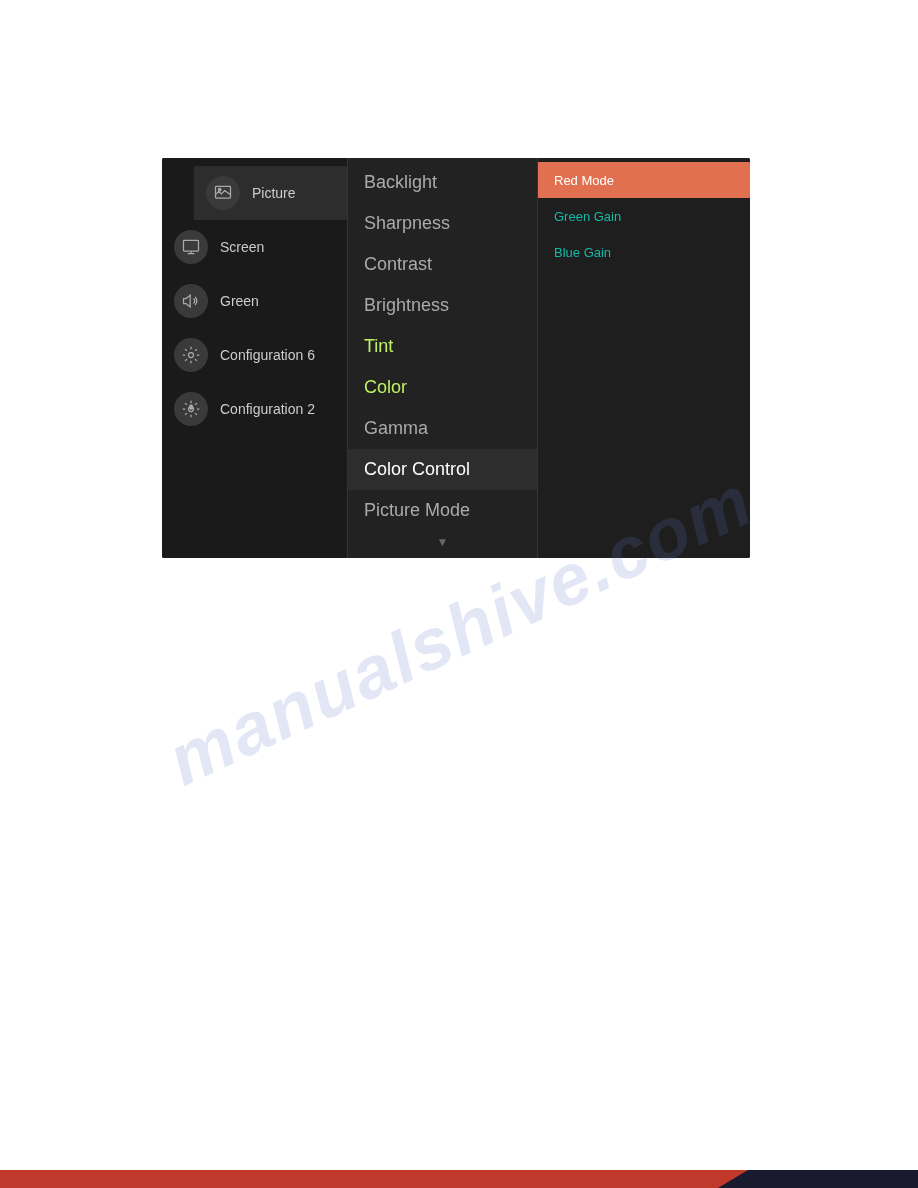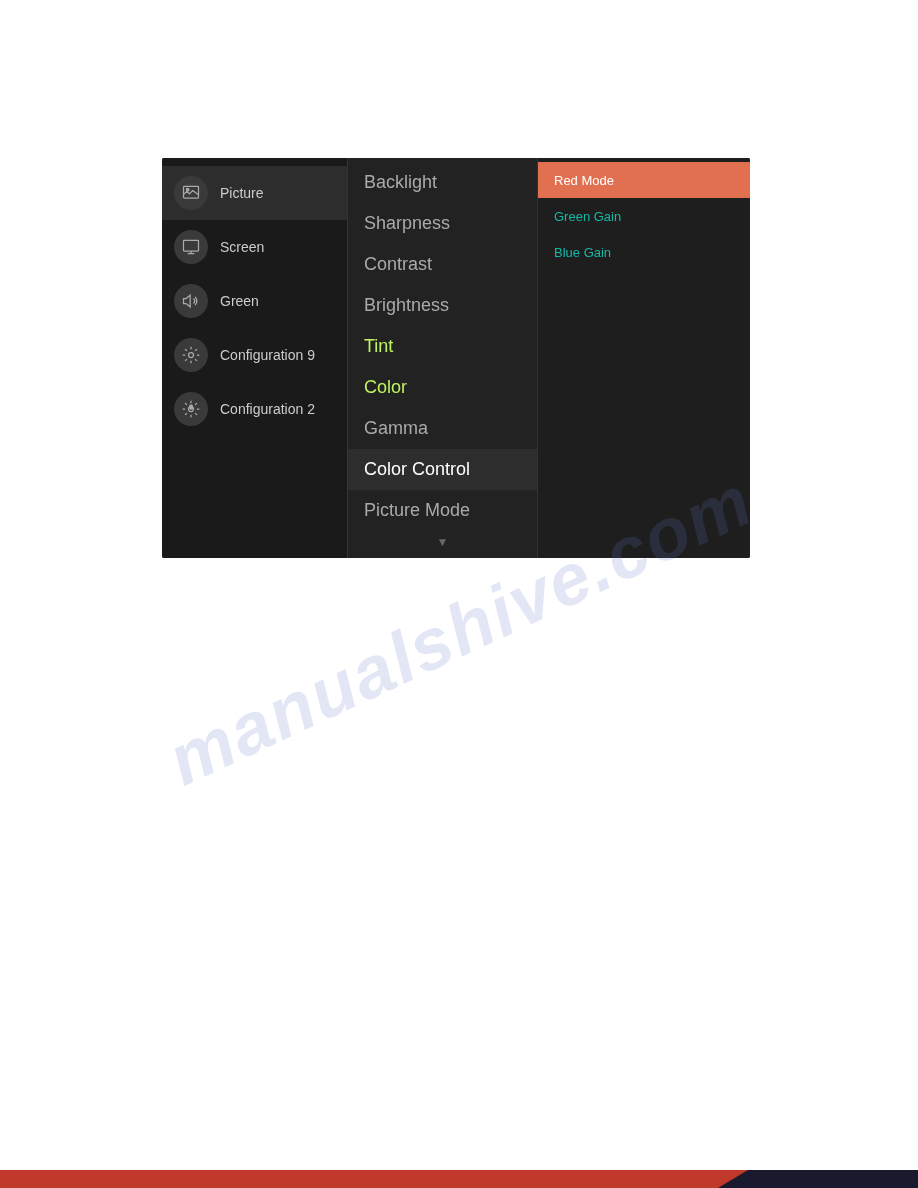--- a/index.html
+++ b/index.html
@@ -86,20 +86,21 @@
       display: flex;
       align-items: center;
       padding: 10px 12px;
       cursor: pointer;
       gap: 12px;
       min-height: 49px;
     }
 
     .sidebar-item.active {
       background: #2d2d2d;
+      margin-left: 32px;
     }
 
     .sidebar-icon {
       width: 34px;
       height: 34px;
       border-radius: 50%;
       background: #3a3a3a;
       display: flex;
       align-items: center;
       justify-content: center;
@@ -225,21 +226,21 @@
         <span class="sidebar-label">Green</span>
       </div>
 
       <div class="sidebar-item">
         <div class="sidebar-icon">
           <svg viewBox="0 0 24 24">
             <circle cx="12" cy="12" r="3" stroke="#aaaaaa" stroke-width="1.5" fill="none"></circle>
             <path d="M12,2 L12,5 M12,19 L12,22 M2,12 L5,12 M19,12 L22,12 M4.9,4.9 L7.1,7.1 M16.9,16.9 L19.1,19.1 M19.1,4.9 L16.9,7.1 M7.1,16.9 L4.9,19.1" stroke="#aaaaaa" stroke-width="1.5"></path>
           </svg>
         </div>
-        <span class="sidebar-label">Configuration 9</span>
+        <span class="sidebar-label">Configuration 6</span>
       </div>
 
       <div class="sidebar-item">
         <div class="sidebar-icon">
           <svg viewBox="0 0 24 24">
             <circle cx="12" cy="12" r="3" stroke="#aaaaaa" stroke-width="1.5" fill="none"></circle>
             <path d="M12,2 L12,5 M12,19 L12,22 M2,12 L5,12 M19,12 L22,12 M4.9,4.9 L7.1,7.1 M16.9,16.9 L19.1,19.1 M19.1,4.9 L16.9,7.1 M7.1,16.9 L4.9,19.1" stroke="#aaaaaa" stroke-width="1.5"></path>
             <text x="12" y="22" font-size="7" fill="#aaaaaa" text-anchor="middle" dy="-10">3</text>
           </svg>
         </div>

